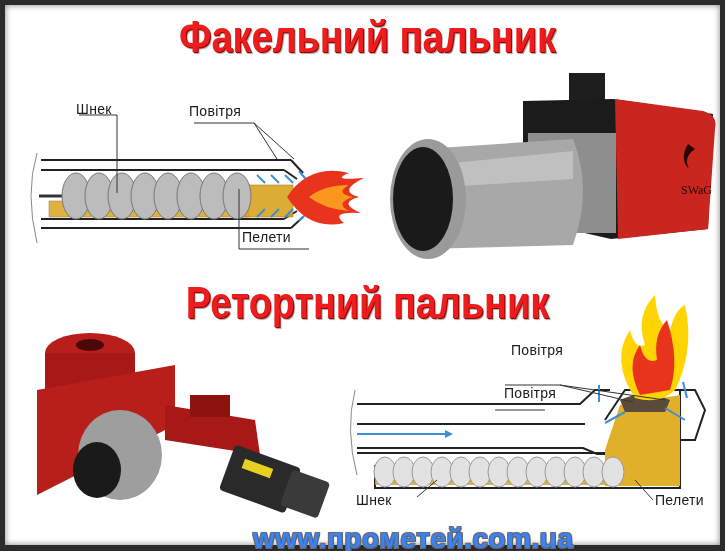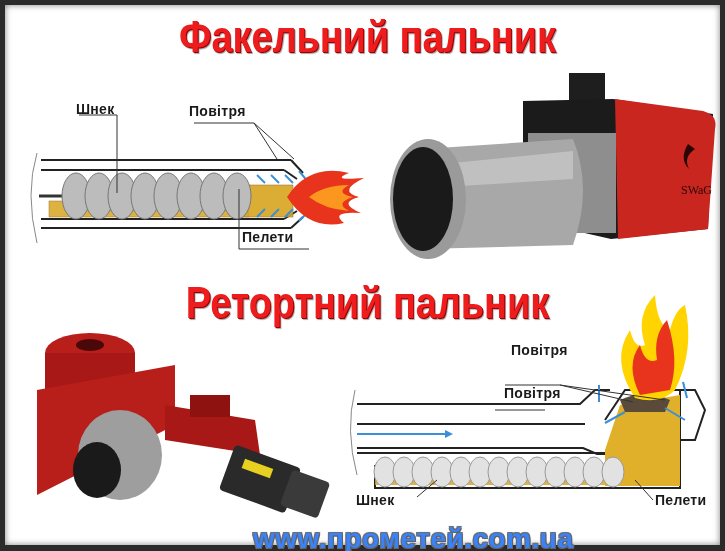--- a/index.html
+++ b/index.html
@@ -1,21 +1,21 @@
 <!DOCTYPE html>
 <html><head>
 <meta charset="utf-8">
 <style>
   html,body{margin:0;padding:0;}
   body{width:725px;height:551px;overflow:hidden;background:#3a3a3a;font-family:"Liberation Sans",sans-serif;}
   .frame{position:absolute;left:0;top:0;width:725px;height:551px;box-sizing:border-box;border:5px solid #2b2b2b;border-bottom-width:6px;background:#fff;box-shadow:inset 0 0 6px rgba(0,0,0,.5);}
   .title{position:absolute;left:0;width:725px;text-align:center;font-weight:bold;color:#ee1c1c;font-size:44px;letter-spacing:0;transform:scaleX(0.86);transform-origin:center;text-shadow:1px 1px 0 #9a0000,2px 2px 1px rgba(0,0,0,.35);font-family:"Liberation Sans",sans-serif;line-height:1;}
   .t1{top:10px;}
   .t2{top:276px;}
-  .lbl{position:absolute;font-weight:bold;font-size:14px;color:#1a1a1a;letter-spacing:.3px;}
+  .lbl{position:absolute;font-weight:normal;font-size:14px;color:#1a1a1a;letter-spacing:.3px;}
   .url{position:absolute;left:248px;top:518px;font-size:28px;font-weight:bold;color:#3b82f6;text-shadow:0 0 2px #555,1px 1px 0 #666,-1px -1px 0 #777,1px -1px 0 #777,-1px 1px 0 #777;letter-spacing:.5px;}
   svg{position:absolute;}
 </style>
 </head>
 <body>
 
 <div class="frame">
 
   <div class="title t1">Факельний пальник</div>
 

